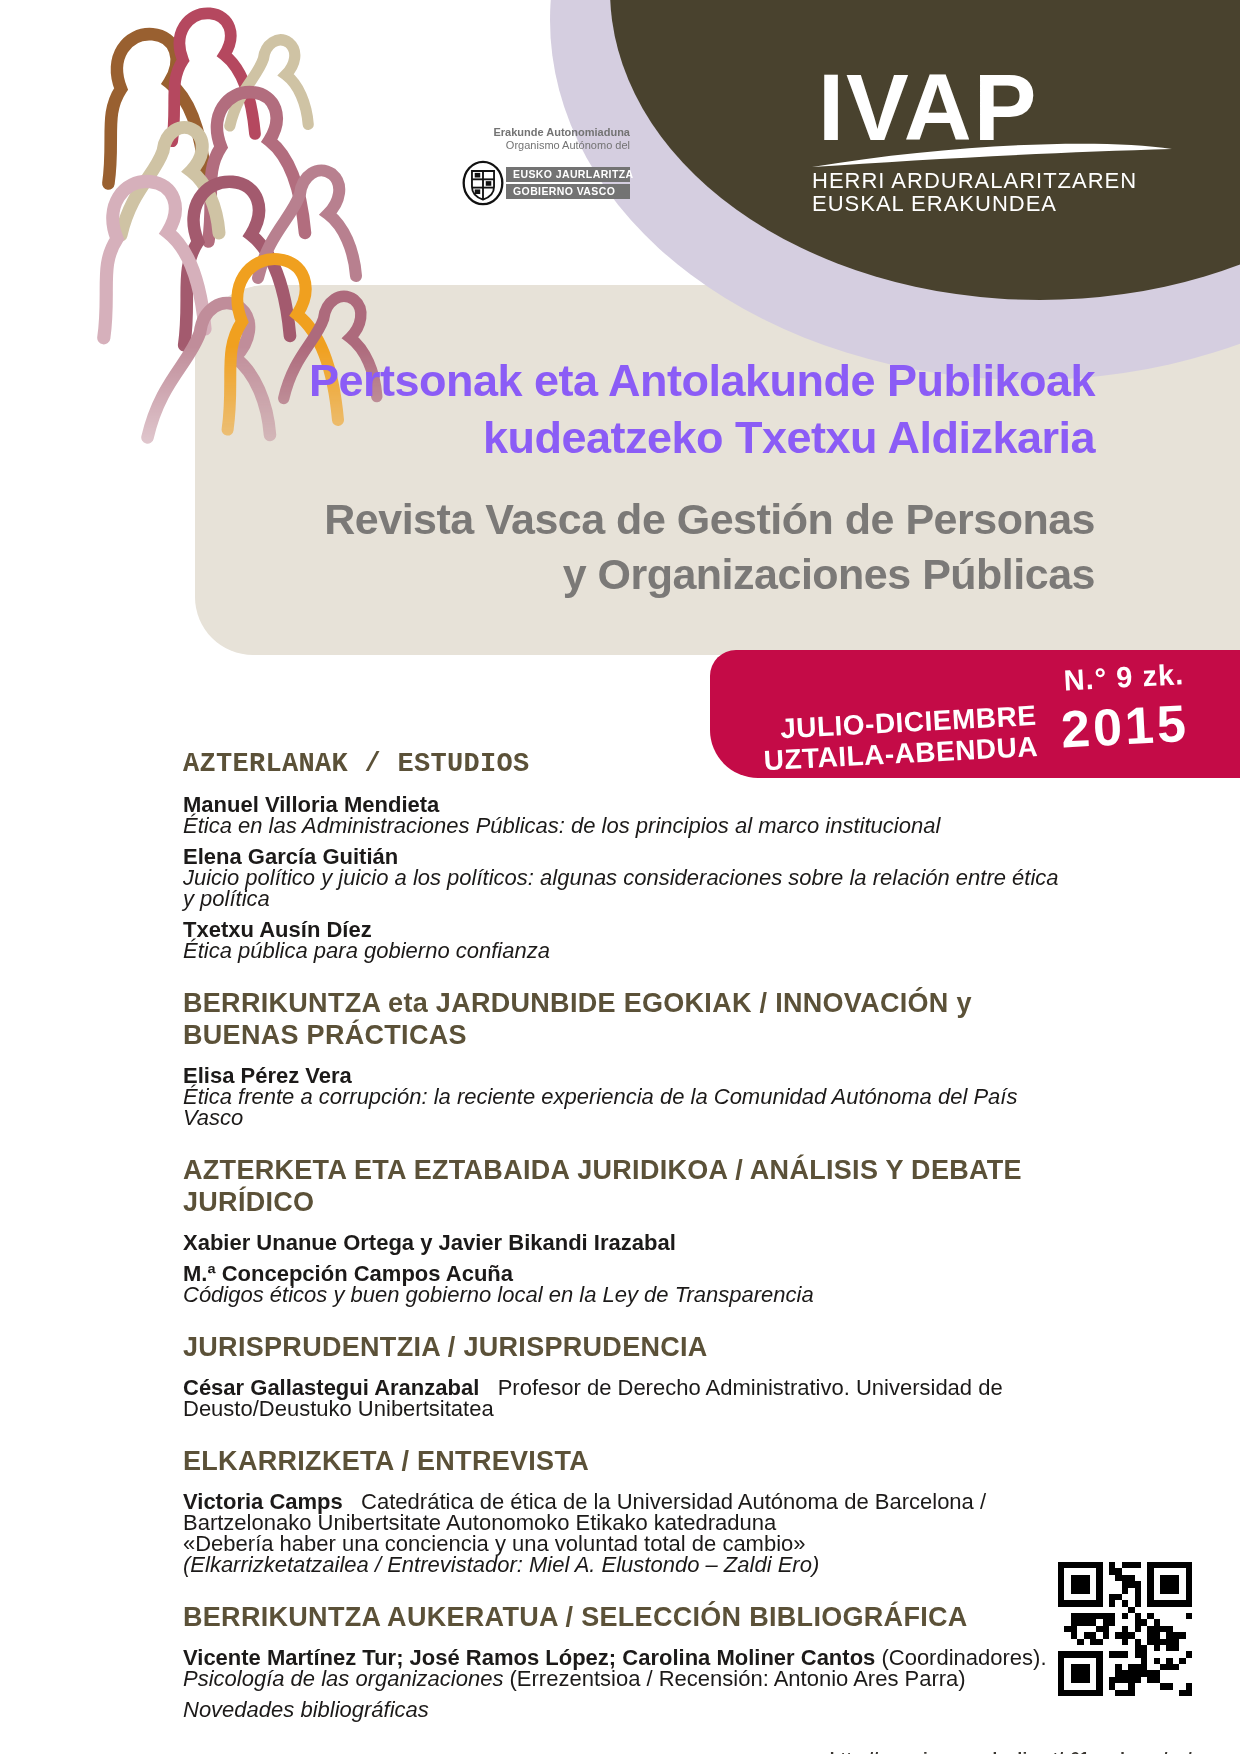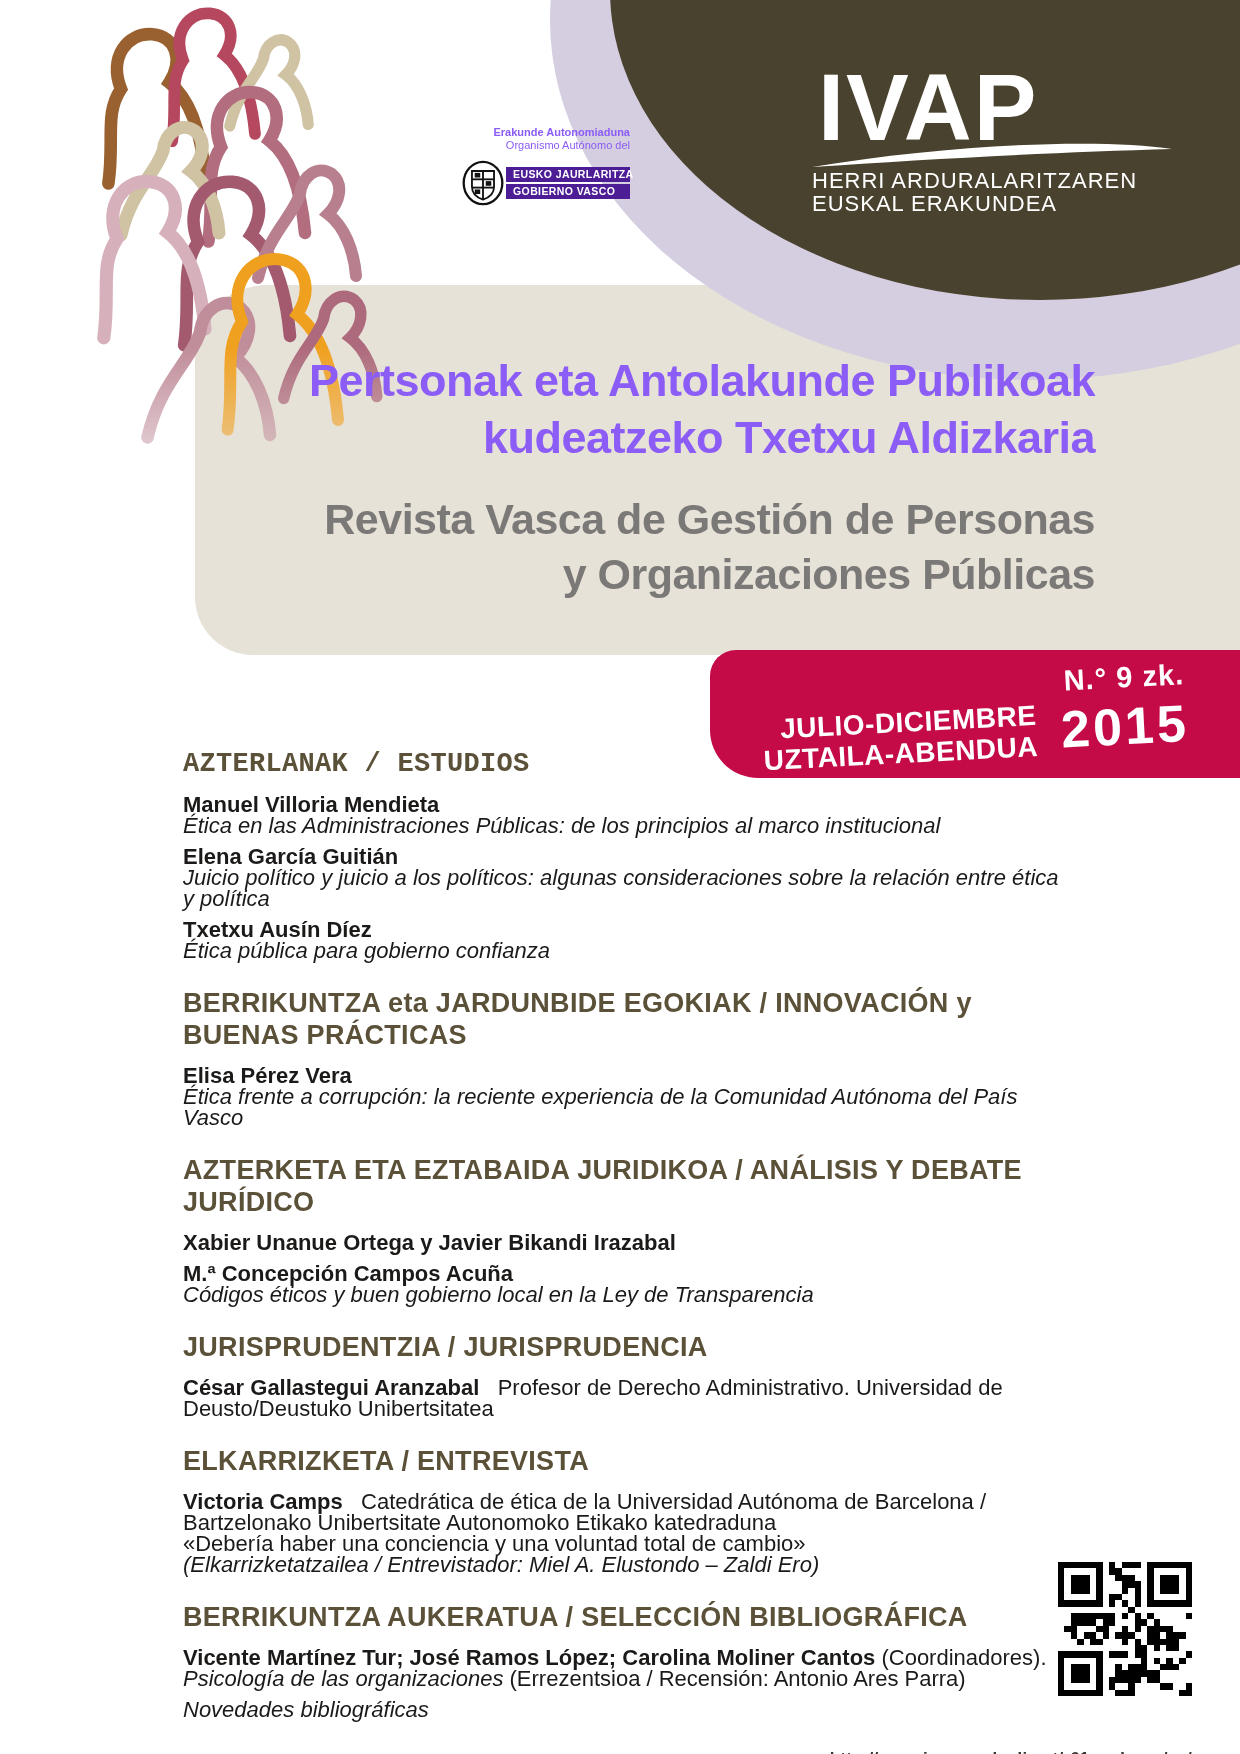--- a/index.html
+++ b/index.html
@@ -4,26 +4,26 @@
 <style>
   html,body{margin:0;padding:0;background:#ffffff;}
   body{font-family:"Liberation Sans","DejaVu Sans",sans-serif;}
   #page{position:relative;width:1240px;height:1754px;background:#fff;overflow:hidden;}
 
   
   #blob-svg{position:absolute;left:540px;top:0;width:700px;height:430px;}
 
   
   .gov-block{position:absolute;left:450px;top:126px;width:180px;}
-  .gov-tags{text-align:right;color:#8b5cf6;}
+  .gov-tags{text-align:right;color:#737373;}
   .gov-tag1{font-size:11px;font-weight:bold;line-height:13px;}
   .gov-tag2{font-size:11px;line-height:13px;}
   .gov-row{display:flex;justify-content:flex-end;align-items:center;margin-top:7px;}
   .gov-bars{width:124px;display:flex;flex-direction:column;gap:2px;}
-  .gov-bar{background:#4c1d95;color:#fff;font-size:10.5px;font-weight:bold;letter-spacing:.4px;
+  .gov-bar{background:#737373;color:#fff;font-size:10.5px;font-weight:bold;letter-spacing:.4px;
            padding:2px 5px 2px 7px;line-height:11px;white-space:nowrap;}
 
   
   .masthead-box{position:absolute;left:195px;top:285px;right:0;height:370px;
                 background:#e7e2d8;border-radius:72px 0 0 58px;}
   .masthead-titles{position:absolute;right:145px;top:352px;text-align:right;z-index:6;}
   .title-eu{color:#8b5cf6;font-size:45px;font-weight:bold;line-height:57px;letter-spacing:-0.5px;}
   .title-es{color:#7b7977;font-size:43px;font-weight:bold;line-height:55px;margin-top:26px;letter-spacing:-0.5px;}
 
   

